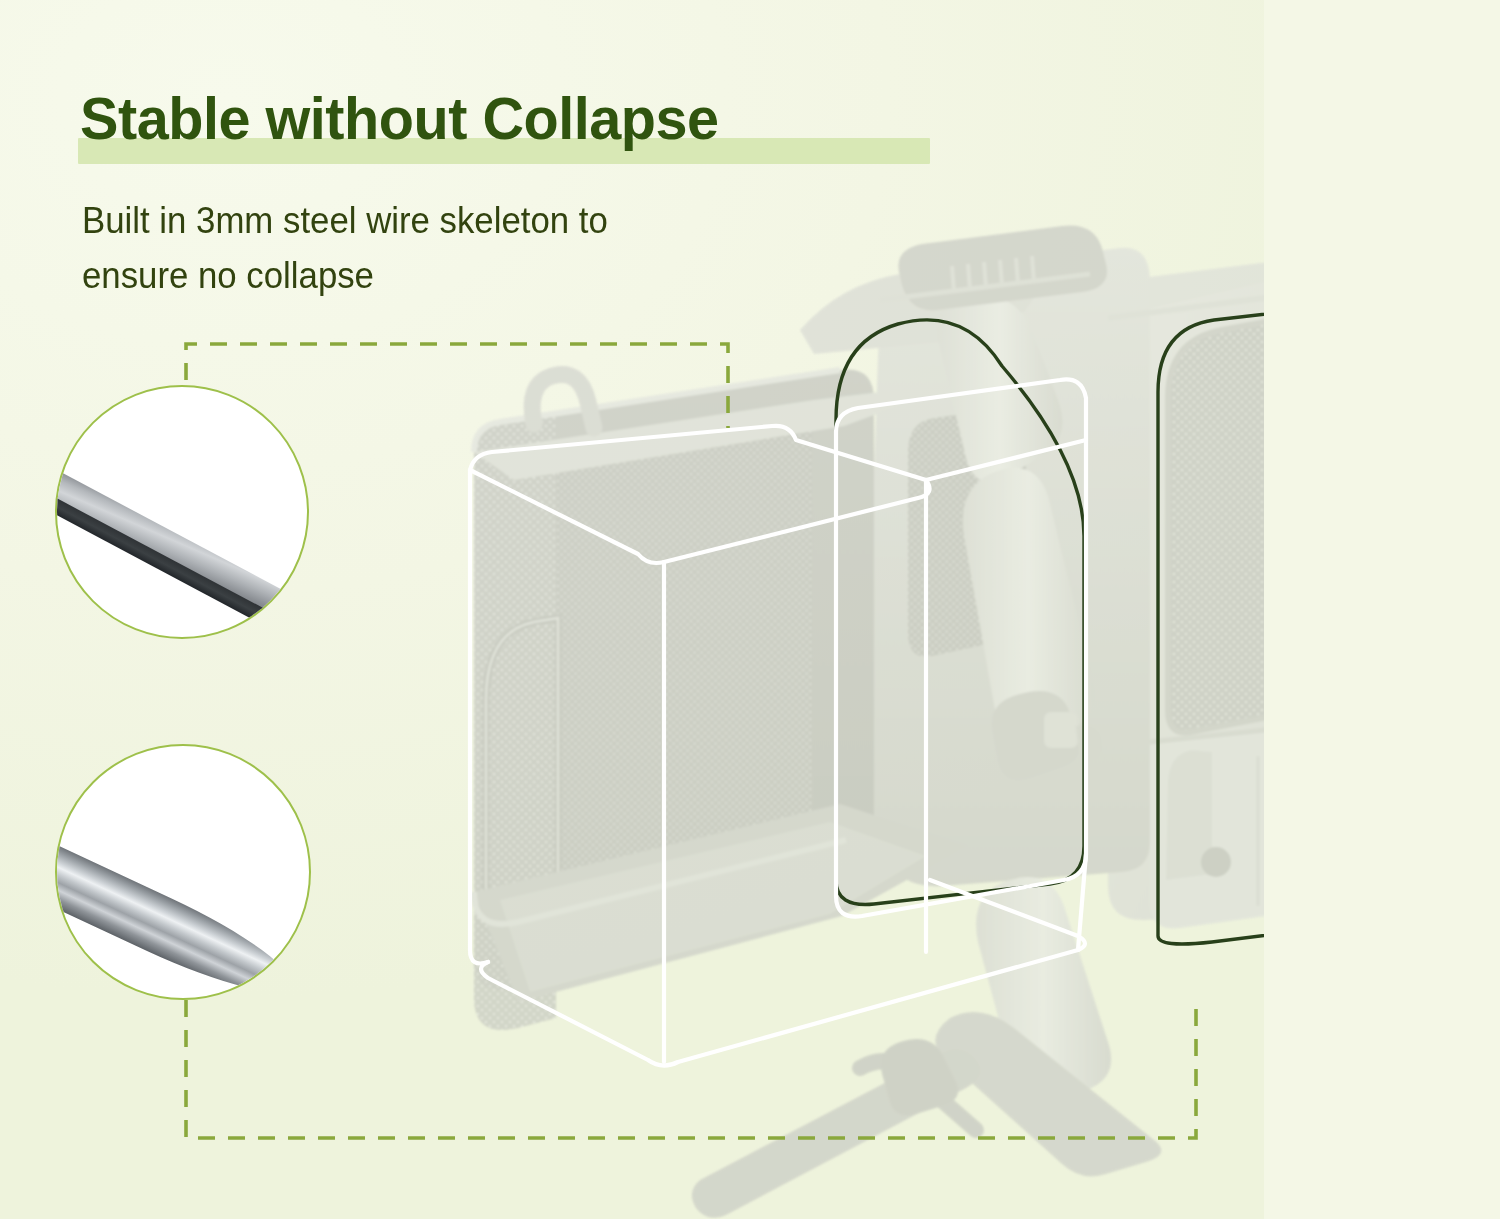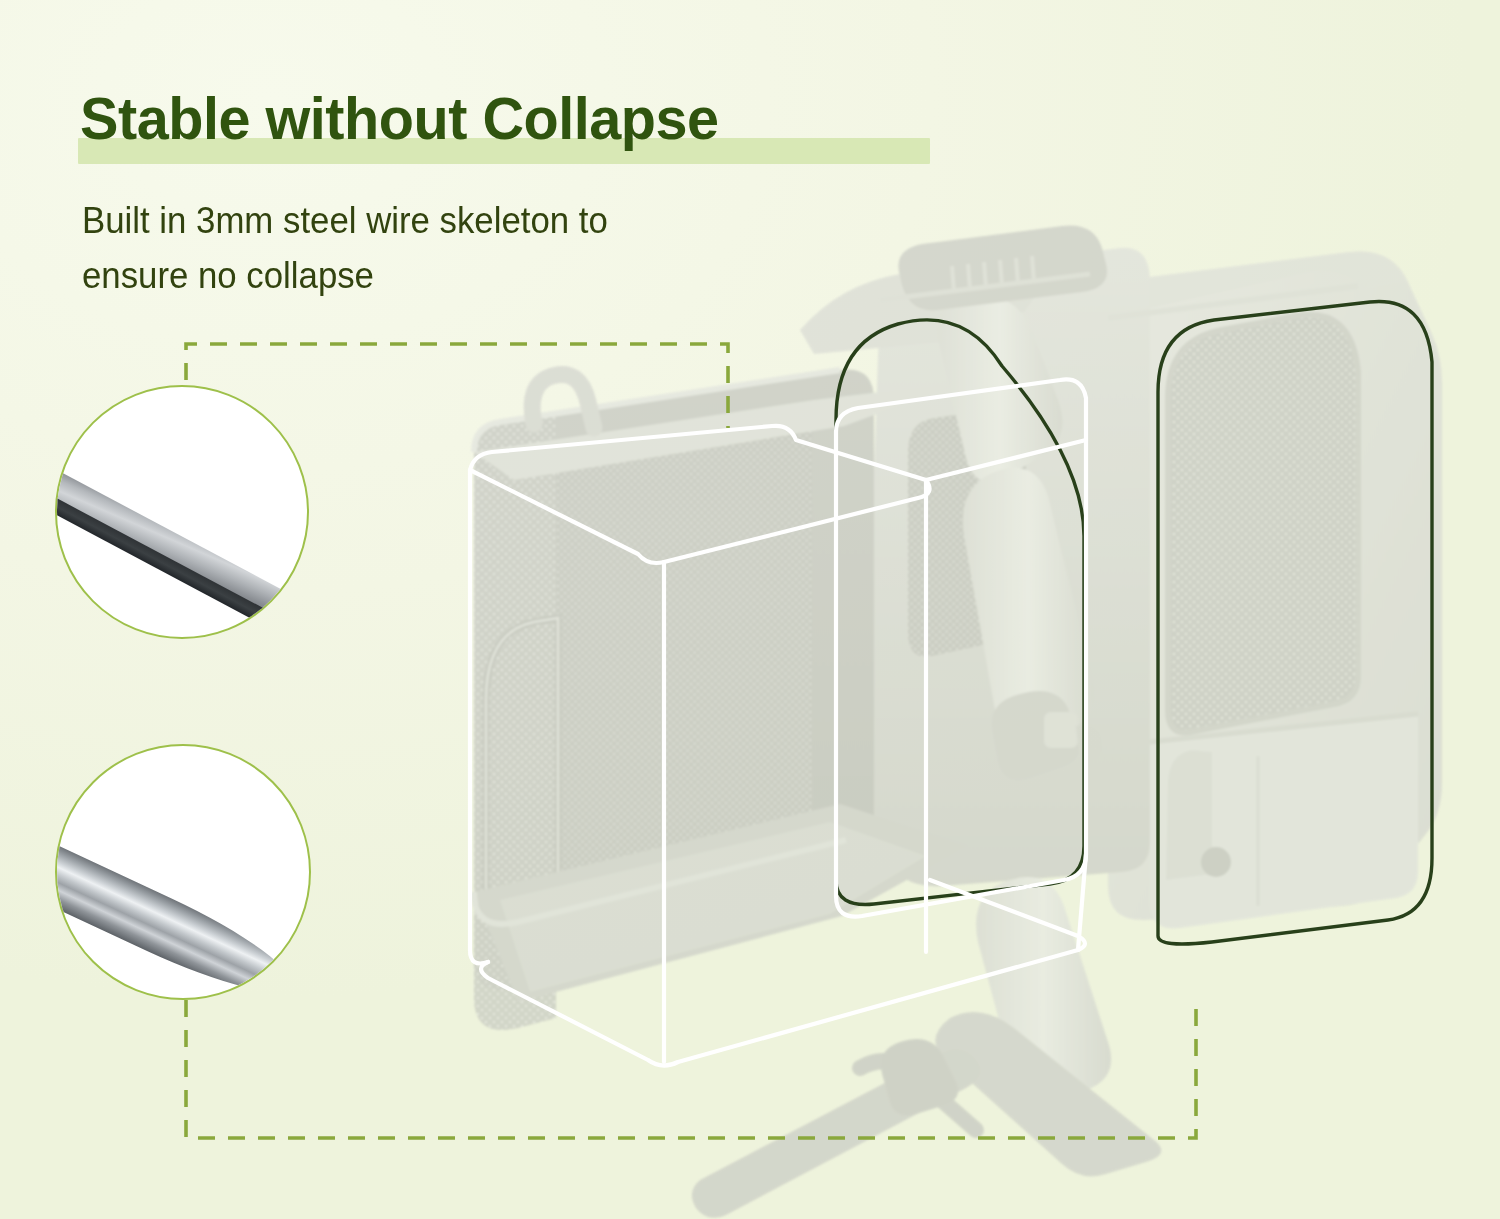--- a/index.html
+++ b/index.html
@@ -1,21 +1,21 @@
 <!DOCTYPE html>
 <html><head>
 <meta charset="utf-8">
 <style>
   html,body{margin:0;padding:0;}
   body{
     width:1500px;height:1219px;overflow:hidden;
     font-family:"Liberation Sans",sans-serif;
     background:#f4f7e6;
   }
-  #stage{position:relative;width:1500px;height:1219px;overflow:hidden;
+  #stage{position:relative;width:1264px;height:1219px;overflow:hidden;
     background:
       radial-gradient(1200px 900px at 18% 8%, #f7faec 0%, #f3f6e4 55%, #eef3dc 100%);
   }
 
   
   .hl-bar{position:absolute;left:78px;top:138px;width:852px;height:26px;
     background:#d8e8b5;border-radius:1px;}
   .h1{position:absolute;left:80px;top:84px;
     font-size:60px;font-weight:bold;color:#30540f;letter-spacing:-0.5px;
     font-family:"Liberation Sans Narrow","Liberation Sans",sans-serif;

